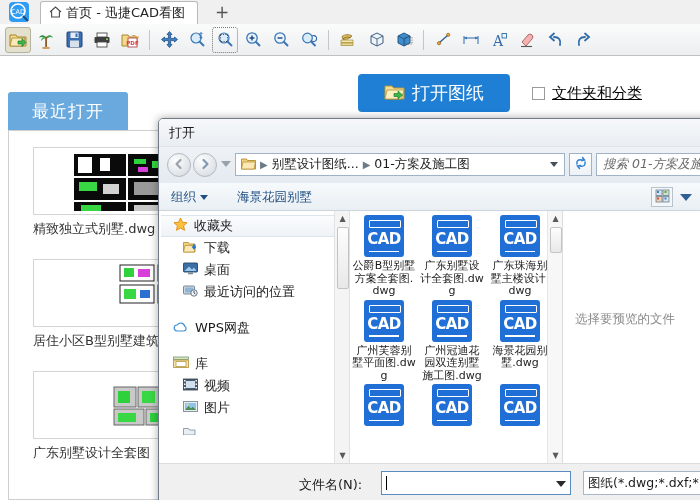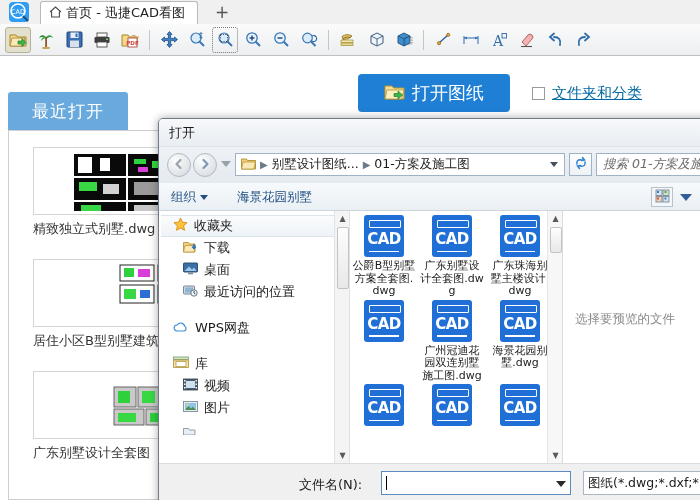--- a/index.html
+++ b/index.html
@@ -121,21 +121,21 @@
   .open-btn .lbl { font-size: 18px; }
   .cls-check {
     position: absolute; left: 532px; top: 84px;
     display: flex; align-items: center; gap: 7px;
   }
   .cls-box {
     width: 13px; height: 13px; background: #fff;
     border: 1px solid #9a9a9a; box-sizing: border-box;
   }
   .cls-label {
-    font-size: 15px; color: #0369a1; text-decoration: underline;
+    font-size: 15px; color: #000000; text-decoration: underline;
   }
 
   
   .dlg {
     position: absolute; left: 158px; top: 118px;
     width: 560px; height: 400px;
     background: #f0f0f0;
     border: 1px solid #6f7b86;
     border-radius: 5px 5px 0 0;
     box-shadow: 0 0 8px rgba(0,0,0,0.35);
@@ -887,20 +887,21 @@
             </div>
             <div class="fname">广东珠海别墅主楼设计.dwg</div>
           </div>
 
           <div class="fitem">
             <div class="cadicon">
               <div class="topbar"></div>
                 <div class="cadtxt">CAD</div>
                 <div class="btmline"></div>
             </div>
+            <div class="fname">广州芙蓉别墅平面图.dwg</div>
           </div>
 
           <div class="fitem">
             <div class="cadicon">
               <div class="topbar"></div>
                 <div class="cadtxt">CAD</div>
                 <div class="btmline"></div>
             </div>
             <div class="fname">广州冠迪花园双连别墅施工图.dwg</div>
           </div>

